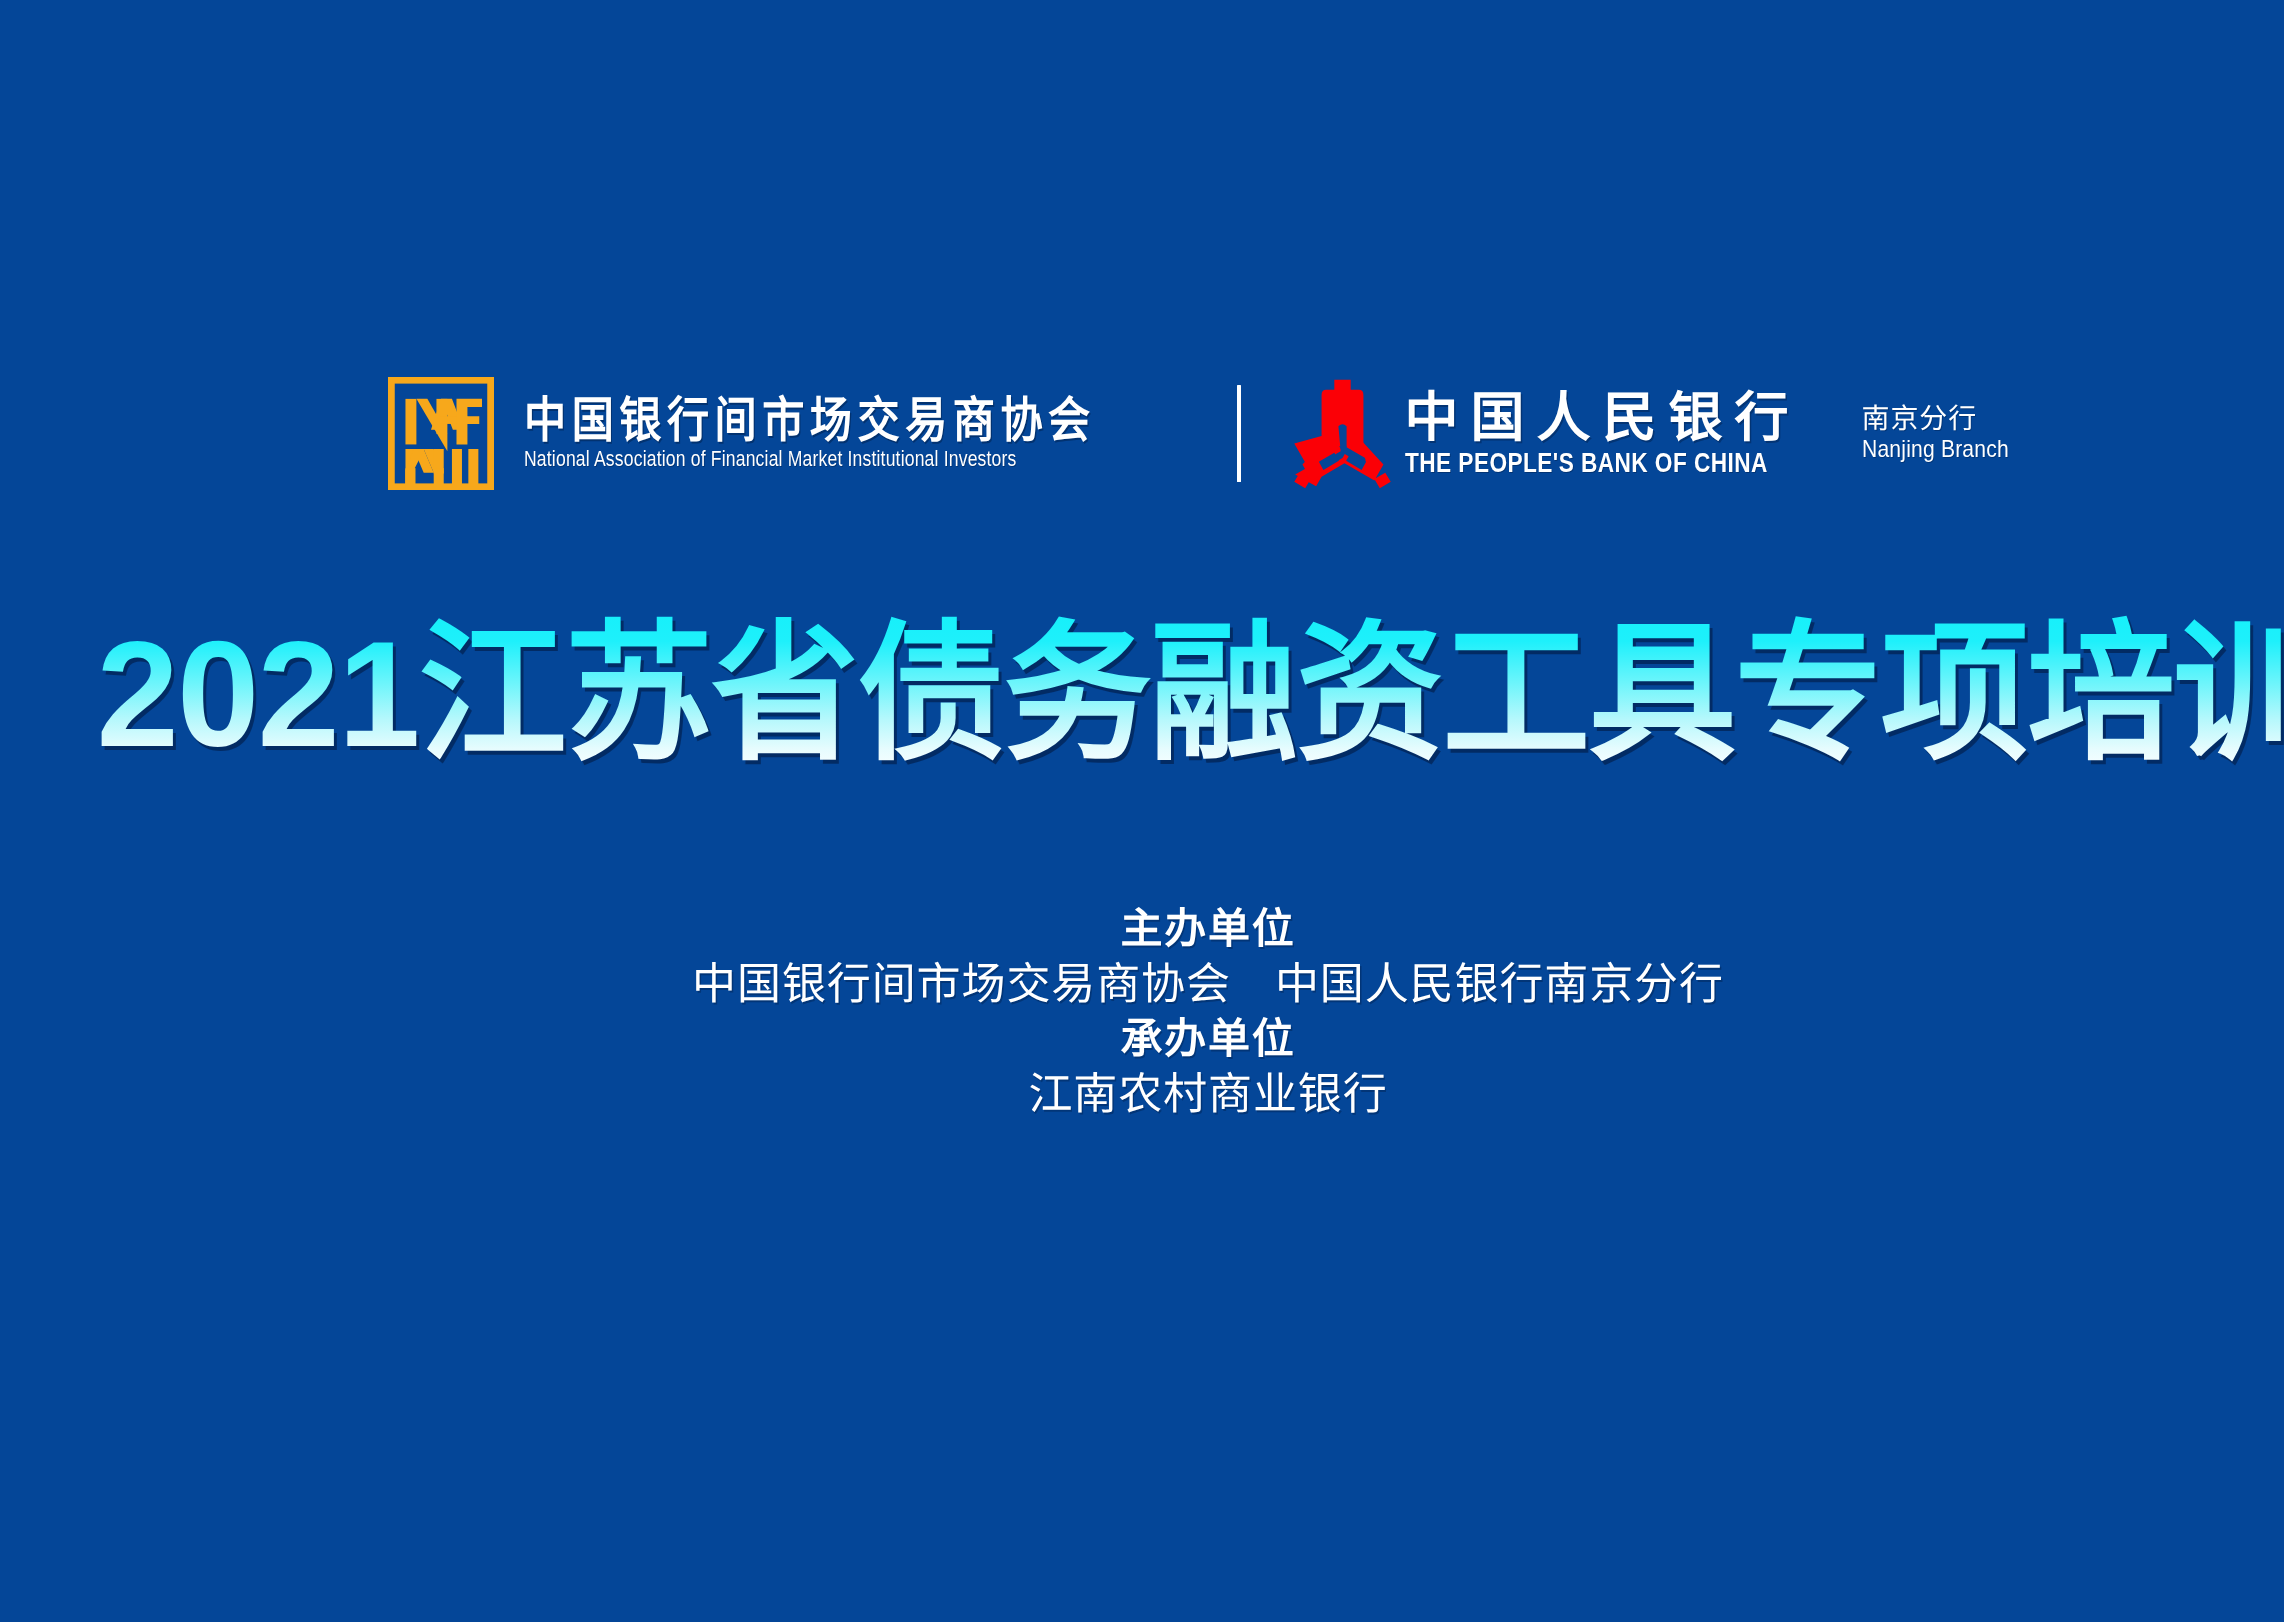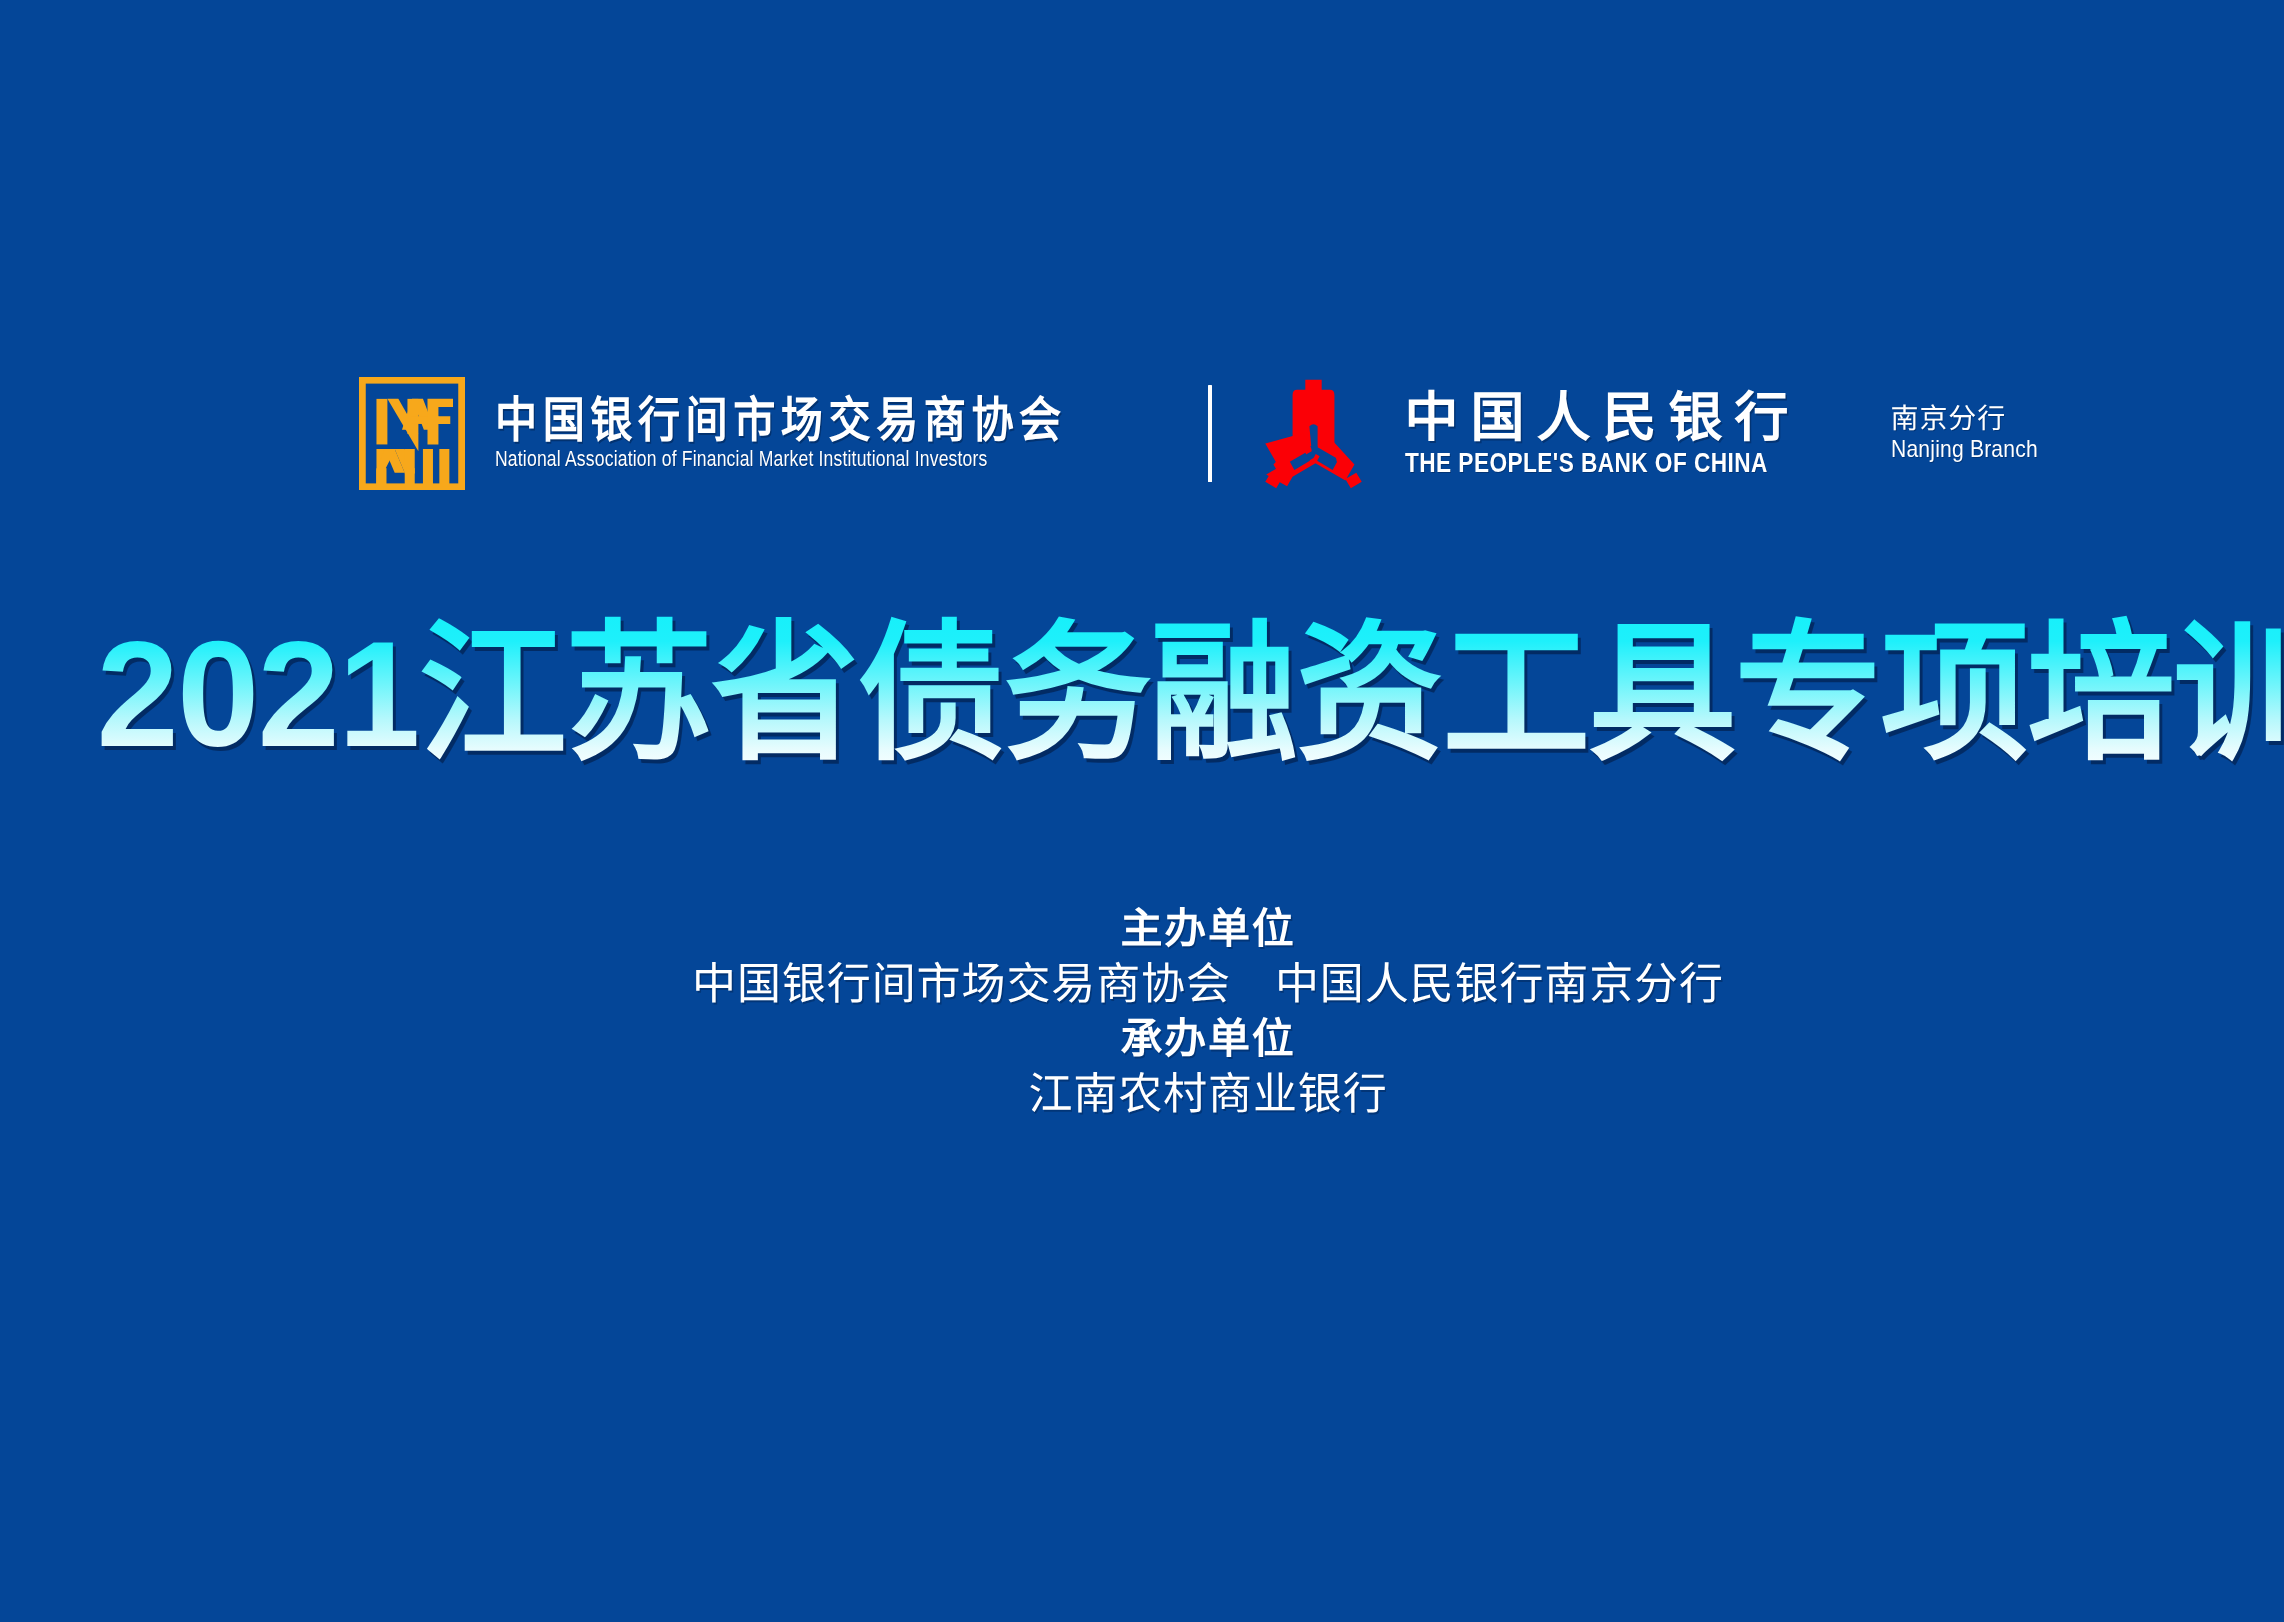--- a/index.html
+++ b/index.html
@@ -92,21 +92,21 @@
     background: #ffffff;
     margin: 0 46px 0 49px;
     flex: 0 0 auto;
     border-radius: 0.5px;
   }
 
   
   #pboc-logo {
     display: flex;
     align-items: center;
-    gap: 36px;
+    gap: 7px;
   }
 
   #pboc-mark {
     width: 111px;
     height: 118px;
     flex: 0 0 auto;
     display: block;
   }
 
   #pboc-text {

